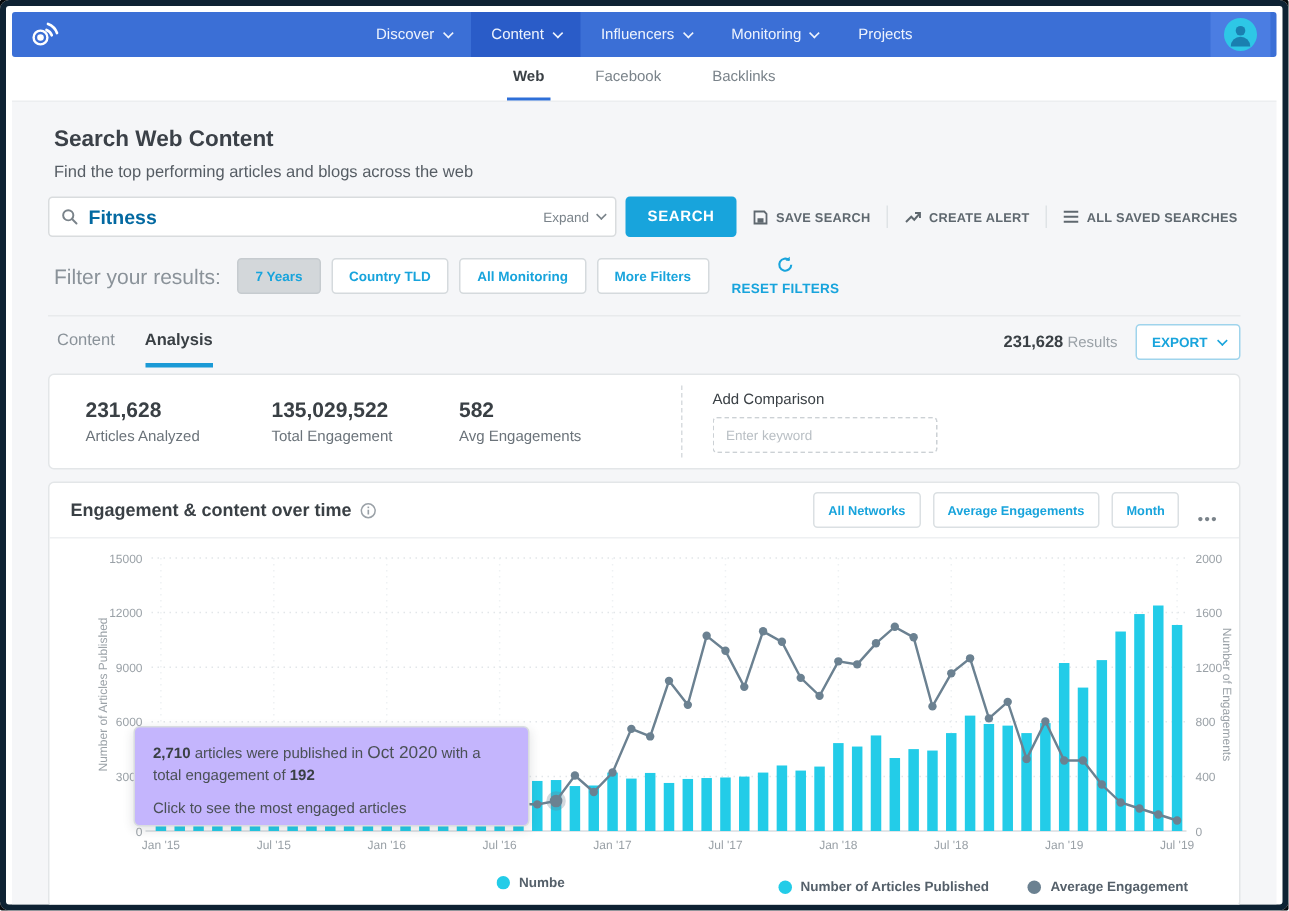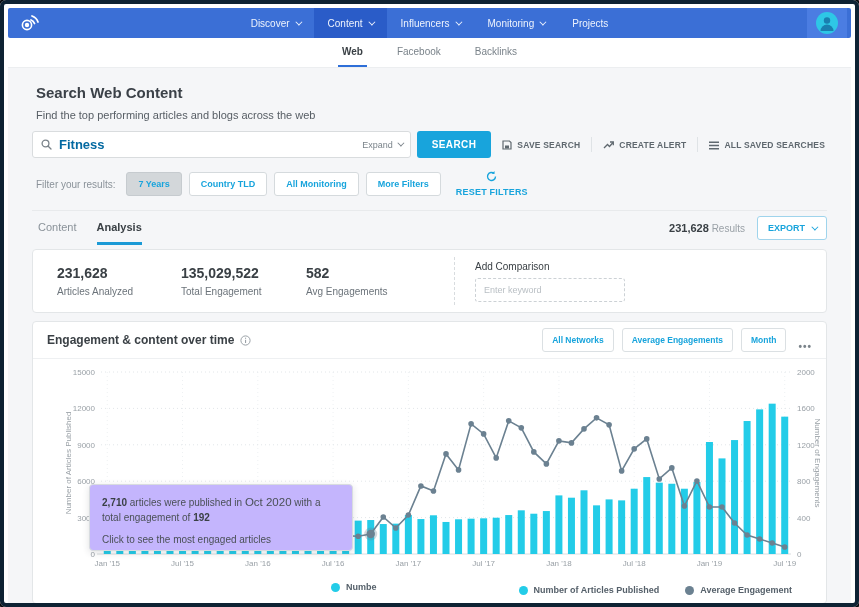--- a/index.html
+++ b/index.html
@@ -22,25 +22,25 @@
   .page { background:#f5f6f8; height:535px; padding:12px 24px 0 24px; }
   .h1 { font-size:15px; font-weight:bold; color:#3b4148; margin:4px 0 8px 4px; }
   .sub { font-size:11px; color:#565d64; margin:0 0 10px 4px; }
   
   .search-row { display:flex; align-items:center; }
   .search-box { width:402px; height:27px; background:#fff; border:1px solid #d9dcde; border-radius:3px; display:flex; align-items:center; padding:0 8px; gap:7px; }
   .search-box input { border:none; outline:none; flex:1; font-size:13px; font-weight:bold; color:#0369a1; font-family:inherit; background:transparent; }
   .expand { font-size:9px; color:#7a838a; display:flex; align-items:center; gap:4px; cursor:pointer; white-space:nowrap; }
   .btn-search { margin-left:6px; height:27px; padding:0 15px; background:#18a4dc; color:#fff; font-size:10px; font-weight:bold; border:none; border-radius:3px; letter-spacing:.4px; cursor:pointer; }
   .search-actions { margin-left:auto; display:flex; align-items:center; }
-  .sact { display:flex; align-items:flex-end; gap:5px; font-size:8.5px; font-weight:bold; color:#5f686f; letter-spacing:.2px; padding:0 11px; cursor:pointer; white-space:nowrap; }
+  .sact { display:flex; align-items:flex-start; gap:5px; font-size:8.5px; font-weight:bold; color:#5f686f; letter-spacing:.2px; padding:0 11px; cursor:pointer; white-space:nowrap; }
   .sact-sep { width:1px; height:15px; background:#dfe3e6; }
   
   .filter-row { display:flex; align-items:center; gap:7px; padding:13px 0 13px 4px; border-bottom:1px solid #e8eaec; }
-  .filter-label { font-size:10px; color:#8a9299; margin-right:4px; }
+  .filter-label { font-size:14px; color:#8a9299; margin-right:4px; }
   .fbtn { font-size:9px; font-weight:bold; color:#18a4dc; background:#fff; border:1px solid #d5dadd; border-radius:3px; padding:6px 11px; cursor:pointer; }
   .fbtn.active { background:#d3d7da; border-color:#c6cbcf; }
   .reset { display:flex; align-items:center; gap:5px; color:#18a4dc; font-size:9px; font-weight:bold; margin-left:8px; letter-spacing:.2px; cursor:pointer;flex-direction:column; }
   
   .tabs-row { display:flex; align-items:center; height:34px; }
   .tab { font-size:11px; color:#8a9299; margin:0 14px 0 6px; height:100%; display:flex; align-items:center; border-bottom:3px solid transparent; cursor:pointer; }
   .tab.active { color:#3a4045; font-weight:bold; border-bottom-color:#1b9ad6; }
   .results { margin-left:auto; font-size:10px; color:#9aa1a7; }
   .results b { color:#3a4045; font-size:11px; }
   .btn-export { margin-left:12px; display:flex; align-items:center; gap:6px; font-size:9px; font-weight:bold; color:#18a4dc; background:#fff; border:1px solid #9fd4ec; border-radius:3px; padding:6px 10px; cursor:pointer; }

